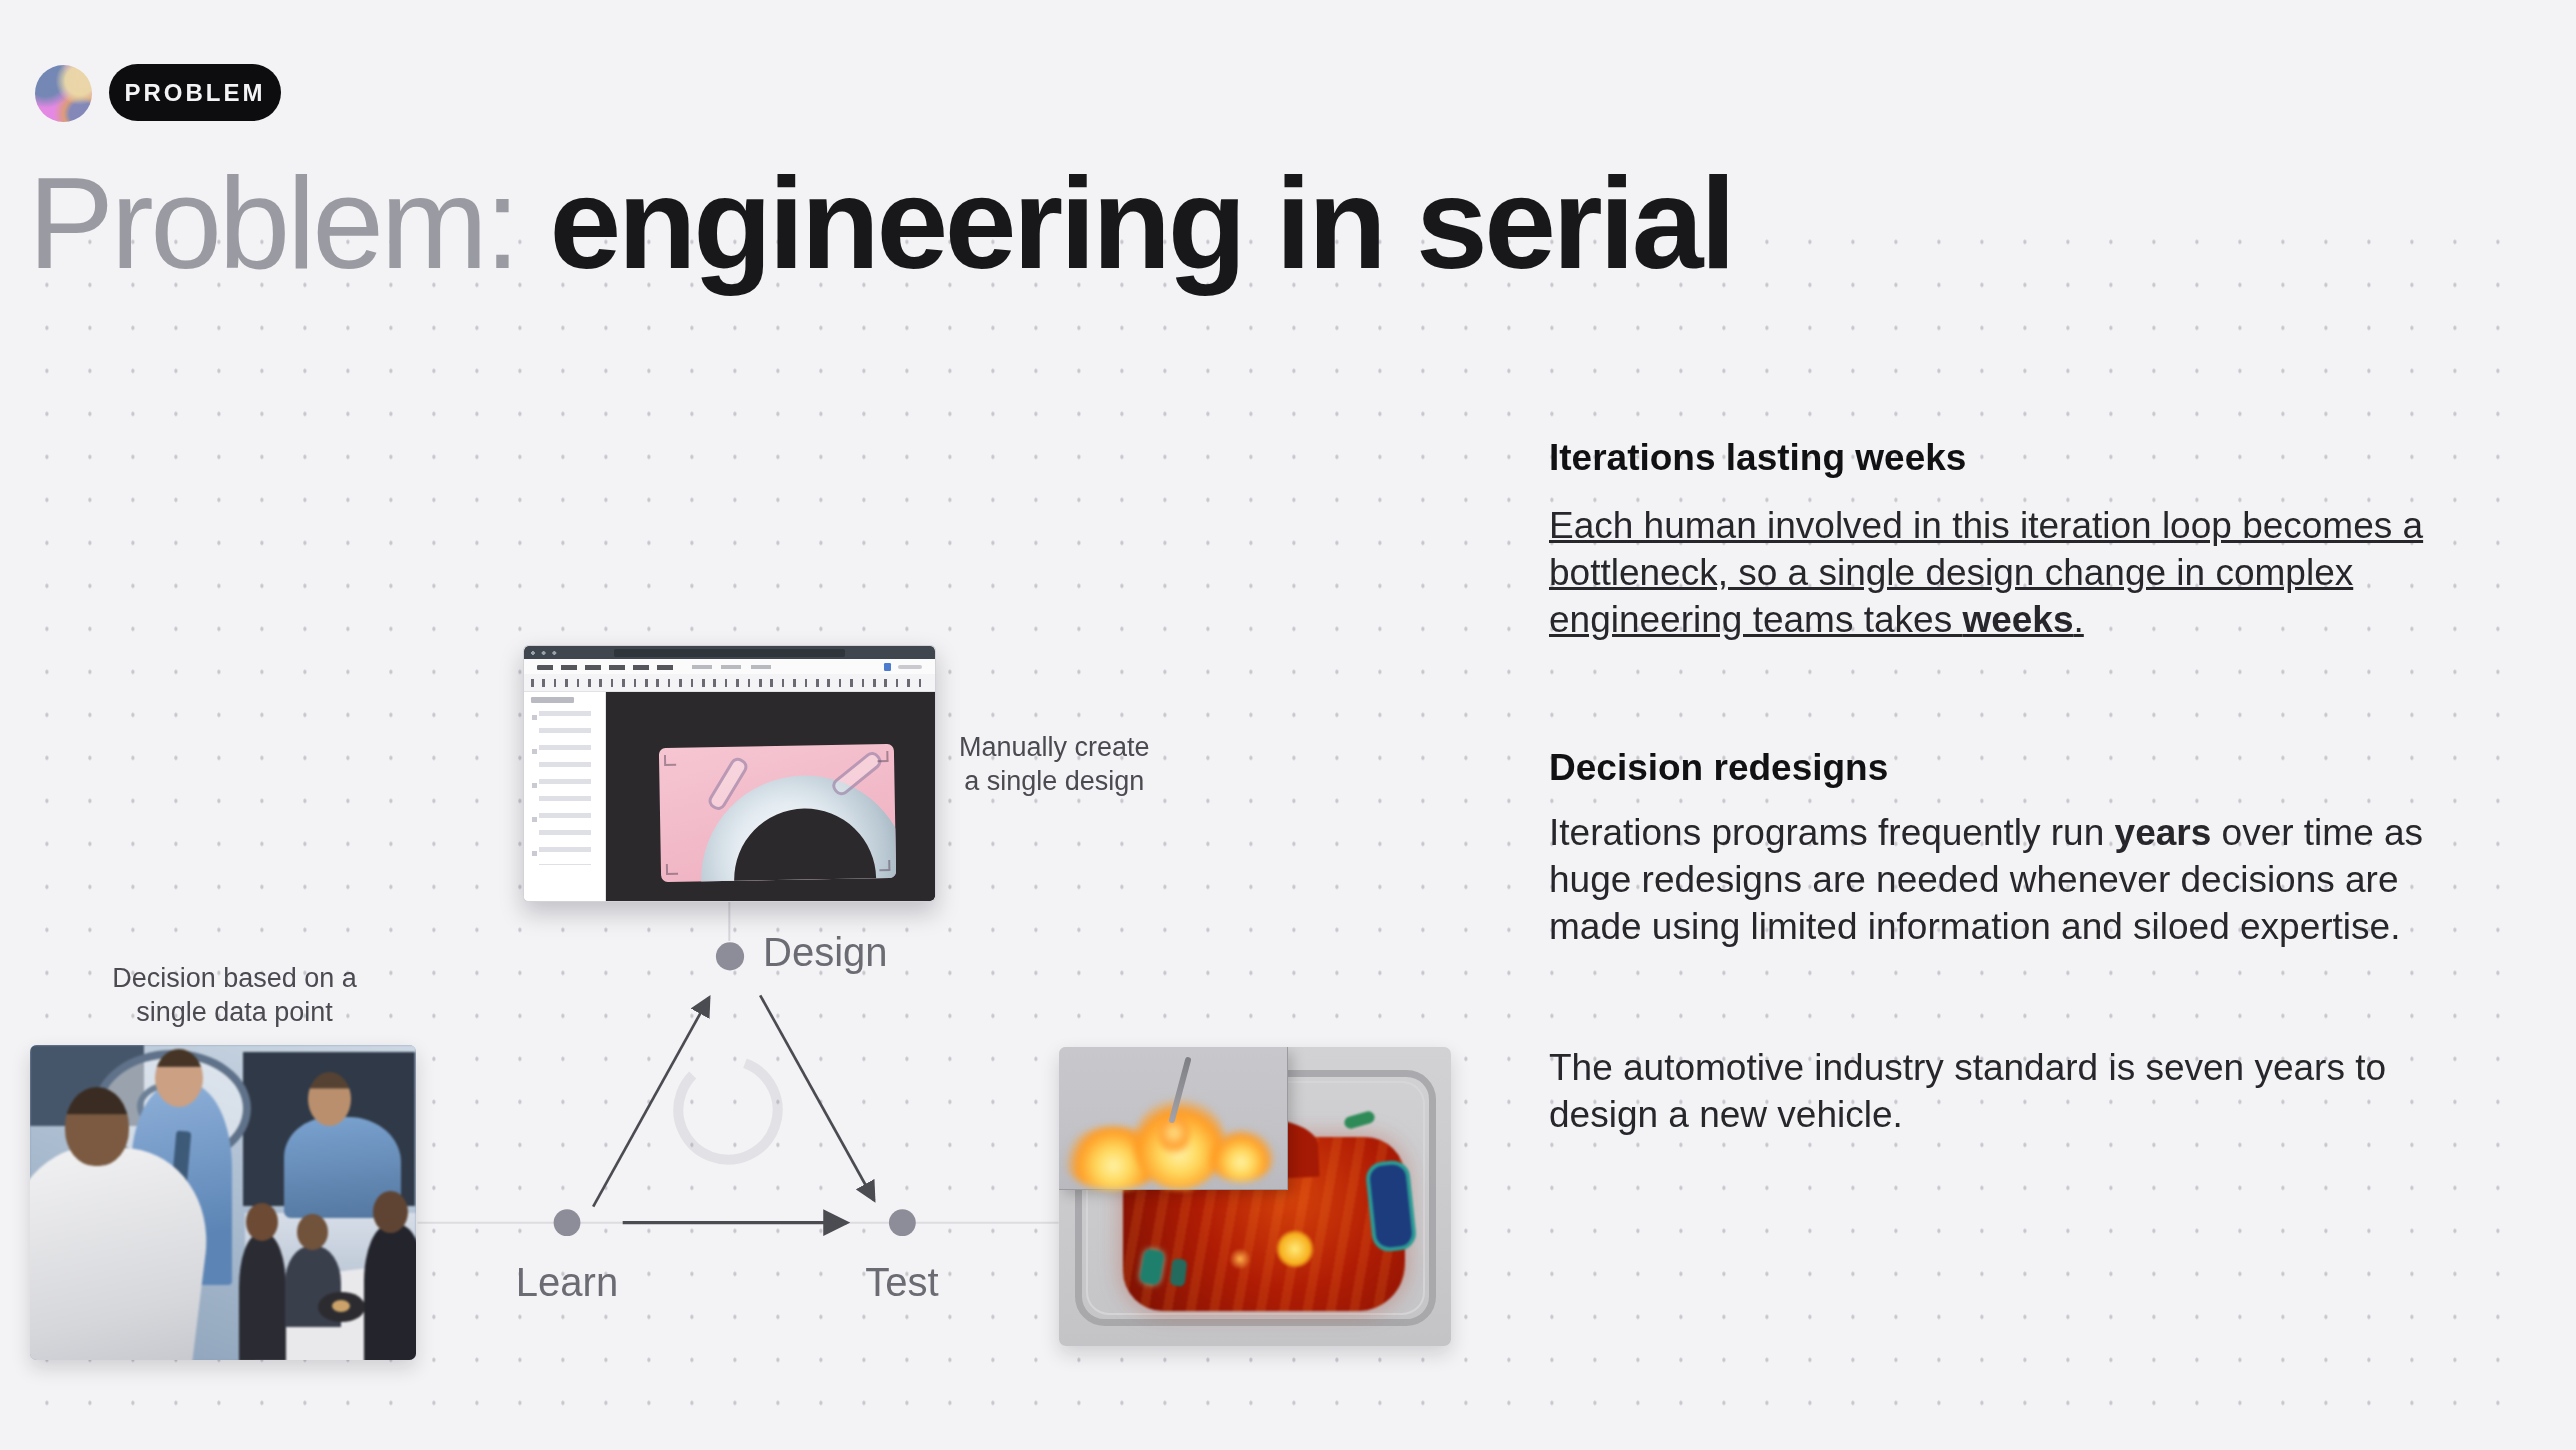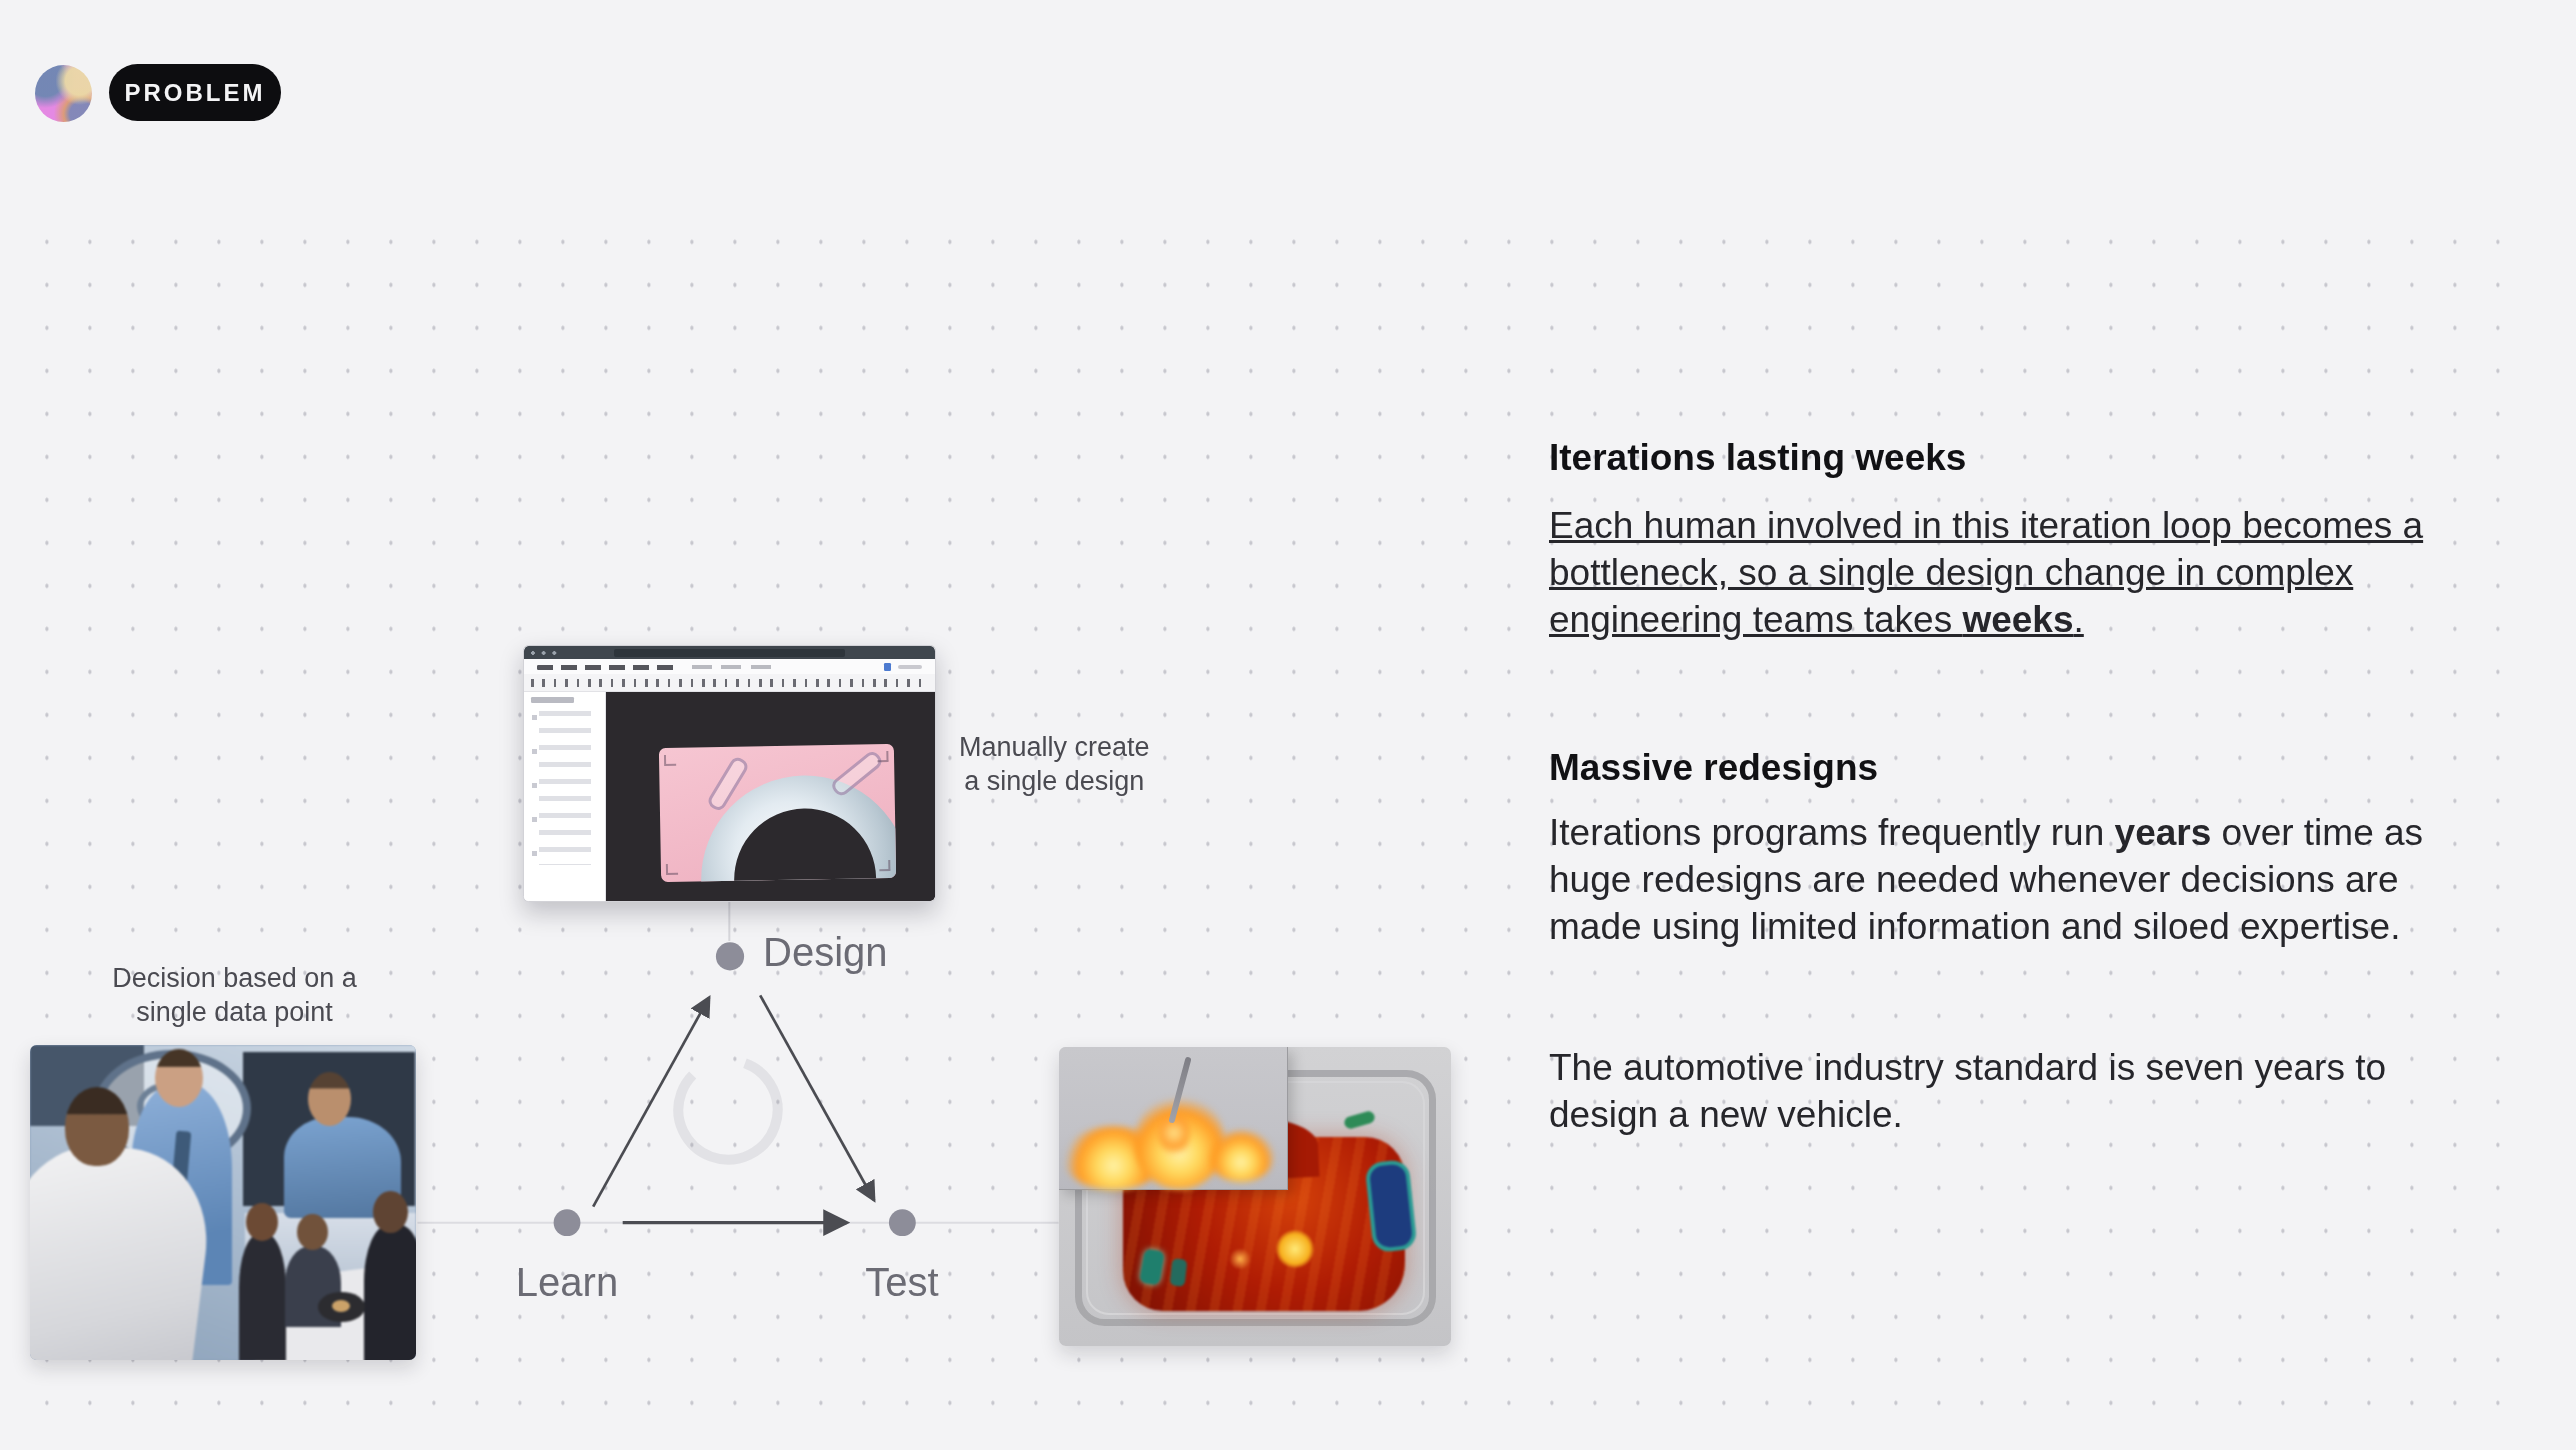--- a/index.html
+++ b/index.html
@@ -166,20 +166,21 @@
 <body>
 
 <div class="slide">
   <div class="dotgrid"></div>
 
   <div class="logo"></div>
   <div class="badge">
     <span>PROBLEM</span>
   </div>
 
+  <h1 class="title"><span class="t-muted">Problem:</span> <span class="t-main">engineering in serial</span></h1>
 
   <svg class="overlay" viewBox="0 0 3840 2162">
     <defs>
       <marker id="arrow" markerWidth="8" markerHeight="8" refX="7" refY="4" orient="auto">
         <path d="M0,0 L8,4 L0,8 z" fill="#4b4c52"></path>
       </marker>
     </defs>
     <line x1="622" y1="1823" x2="1578" y2="1823" stroke="#dcdce1" stroke-width="3"></line>
     <line x1="1087" y1="1343" x2="1087" y2="1403" stroke="#d6d6da" stroke-width="3"></line>
     <circle cx="1085" cy="1655" r="74" fill="none" stroke="rgba(130,130,142,0.14)" stroke-width="15" stroke-dasharray="380 85" transform="rotate(-70 1085 1655)"></circle>
@@ -279,18 +280,18 @@
       <div class="flame flame2"></div>
       <div class="flame flame3"></div>
       <div class="rocket-flame"></div>
       <div class="rocket"></div>
     </div>
   </figure>
 
   <section class="panel">
     <h3 class="s1h">Iterations lasting weeks</h3>
     <p class="s1p" style="width:919px;"><span>Each human involved in this iteration loop becomes a bottleneck, so a single design change in complex engineering teams takes </span><span style="font-weight: 700;">weeks</span><span>.</span></p>
-    <h3 class="s2h">Massive redesigns</h3>
+    <h3 class="s2h">Decision redesigns</h3>
     <p class="s2p1" style="width:919px;"><span>Iterations programs frequently run </span><span style="font-weight: 700;">years</span><span> over time as huge redesigns are needed whenever decisions are made using limited information and siloed expertise.</span></p>
     <p class="s2p2" style="width:919px;"><span>The automotive industry standard is seven years to design a new vehicle.</span></p>
   </section>
 </div>
 
 
 </body></html>

